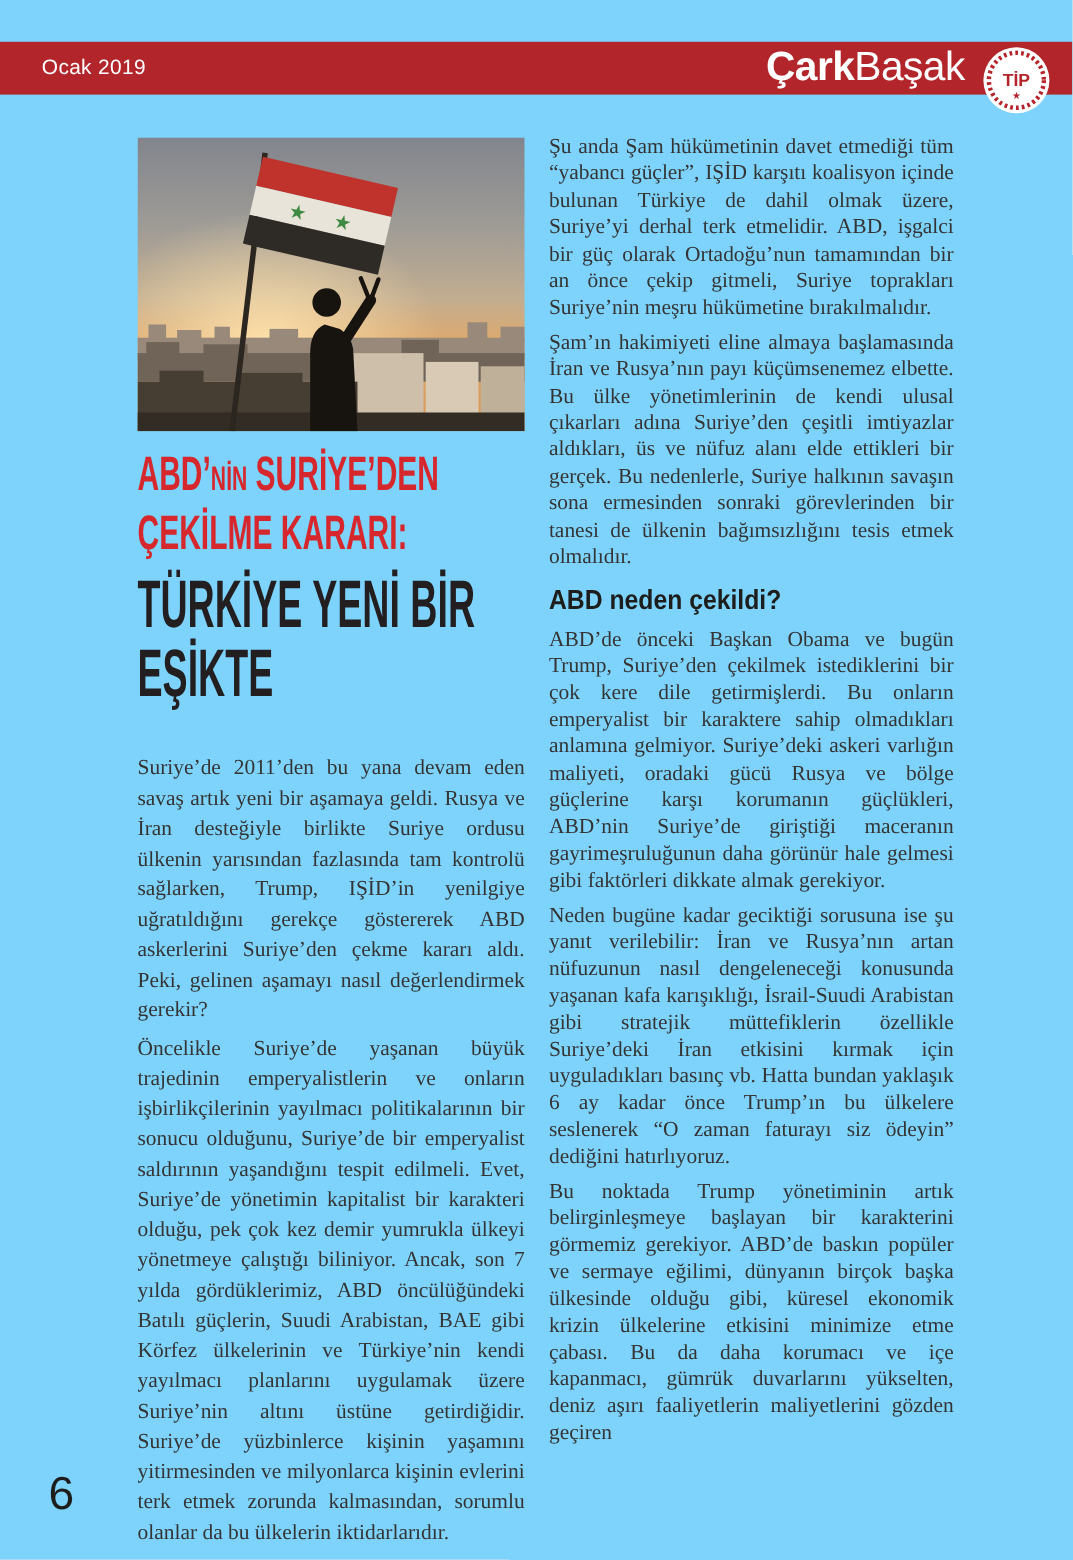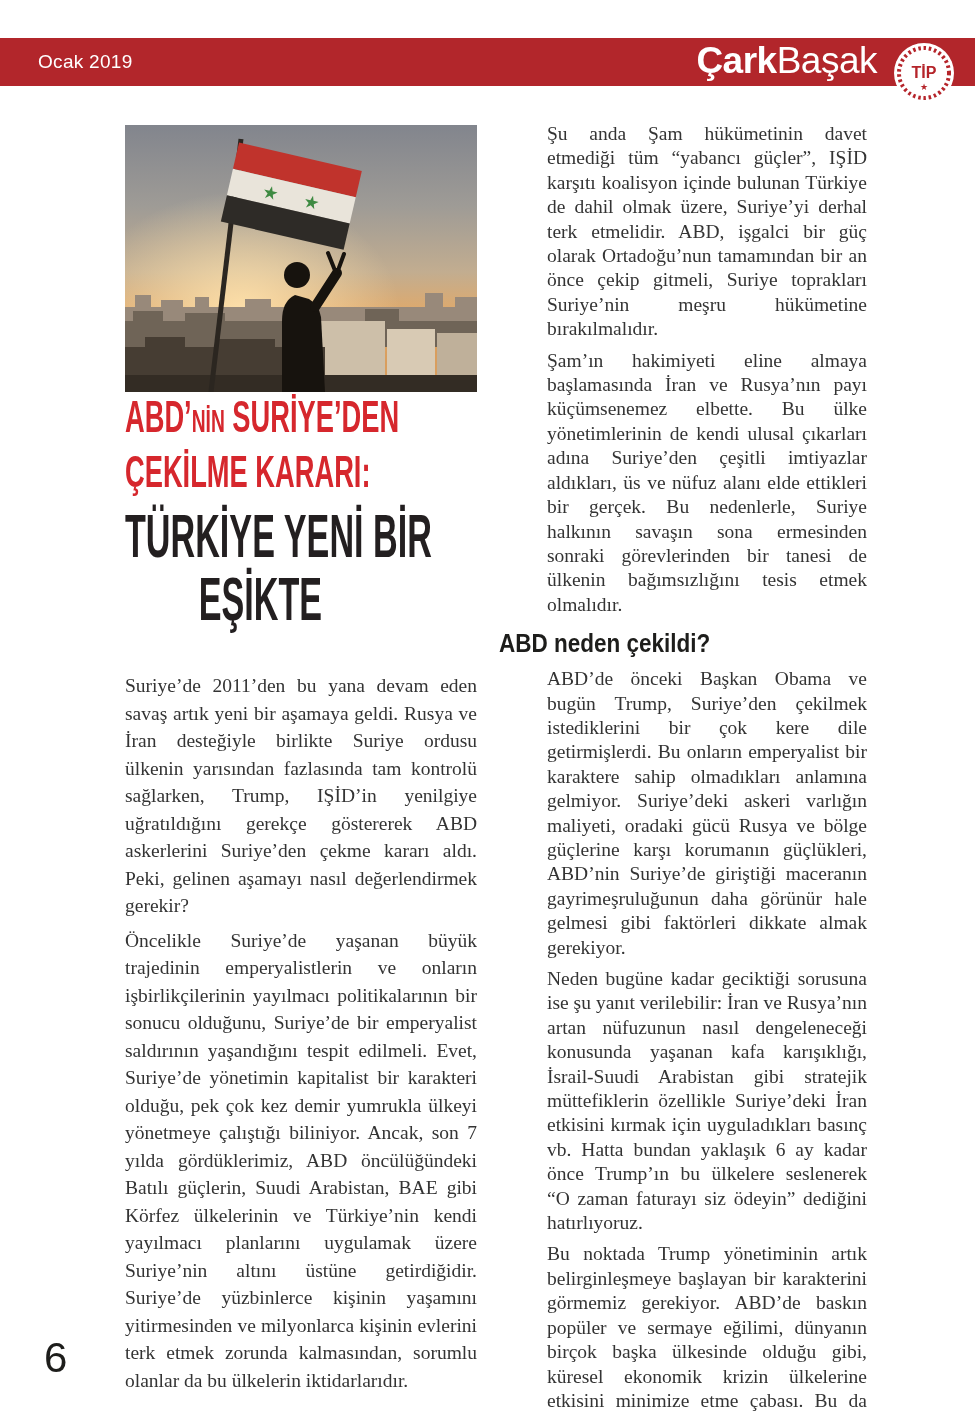--- a/index.html
+++ b/index.html
@@ -1,21 +1,21 @@
 <!DOCTYPE html>
 <html lang="tr"><head>
 <meta charset="utf-8">
 <style>
   * { box-sizing: border-box; margin: 0; padding: 0; }
   html,body { background:#e9e9e9; }
   .page {
     position: relative;
     width: 975px; height: 1418px;
     margin: 0 auto;
-    background: #ffffff;
+    background: #7dd3fc;
     overflow: hidden;
     font-family: "Liberation Serif", serif;
   }
   
   .topbar {
     position: absolute; top: 38px; left: 0; right: 0; height: 48px;
     background: #b2262b;
   }
   .issue {
     position: absolute; left: 38px; top: 13px;
@@ -37,46 +37,47 @@
   .content {
     position: absolute; top: 118px; left: 125px; width: 742px;
     display: flex; gap: 22px;
   }
   .col-left  { width: 352px; }
   .col-right { width: 368px; }
   .photo { width: 352px; height: 267px; margin-top: 7px; display:block; }
   .photo svg { display:block; }
 
   .kicker {
+    margin-top: 14px;
     color: #d6272d;
     font-family: "Liberation Sans", sans-serif; font-weight: 700;
   }
   .k-line {
     display: block; font-size: 44px; line-height: 50px;
     transform: scaleX(.62); transform-origin: left;
     white-space: nowrap; letter-spacing: 0;
   }
   .k-small { font-size: 31px; }
-  .title { margin-top: 8px; color: #231f20; text-align: right; }
+  .title { margin-top: 8px; color: #231f20; }
   .t-line {
     display: block;
     font-family: "Liberation Sans", sans-serif; font-weight: 700;
     font-size: 61px; line-height: 63px;
     transform: scaleX(.56); transform-origin: left;
     white-space: nowrap;
   }
   .body-p {
     text-align: justify;
     color: #343434;
     font-size: 19.5px;
     margin-bottom: 7px;
     hyphens: auto;
   }
   .col-left  .body-p { line-height: 27.5px; }
-  .col-right .body-p { line-height: 24.4px; margin-left: 48px; }
+  .col-right .body-p { line-height: 24.4px; }
   .lead { margin-top: 41px; }
   .col-right .body-p:first-child { margin-top: 4px; }
   .subhead {
     font-family: "Liberation Sans", sans-serif; font-weight: 700;
     font-size: 25px; color: #1d1d1b;
     margin: 12px 0 9px;
     transform: scaleX(.9); transform-origin: left;
     white-space: nowrap;
   }
   

